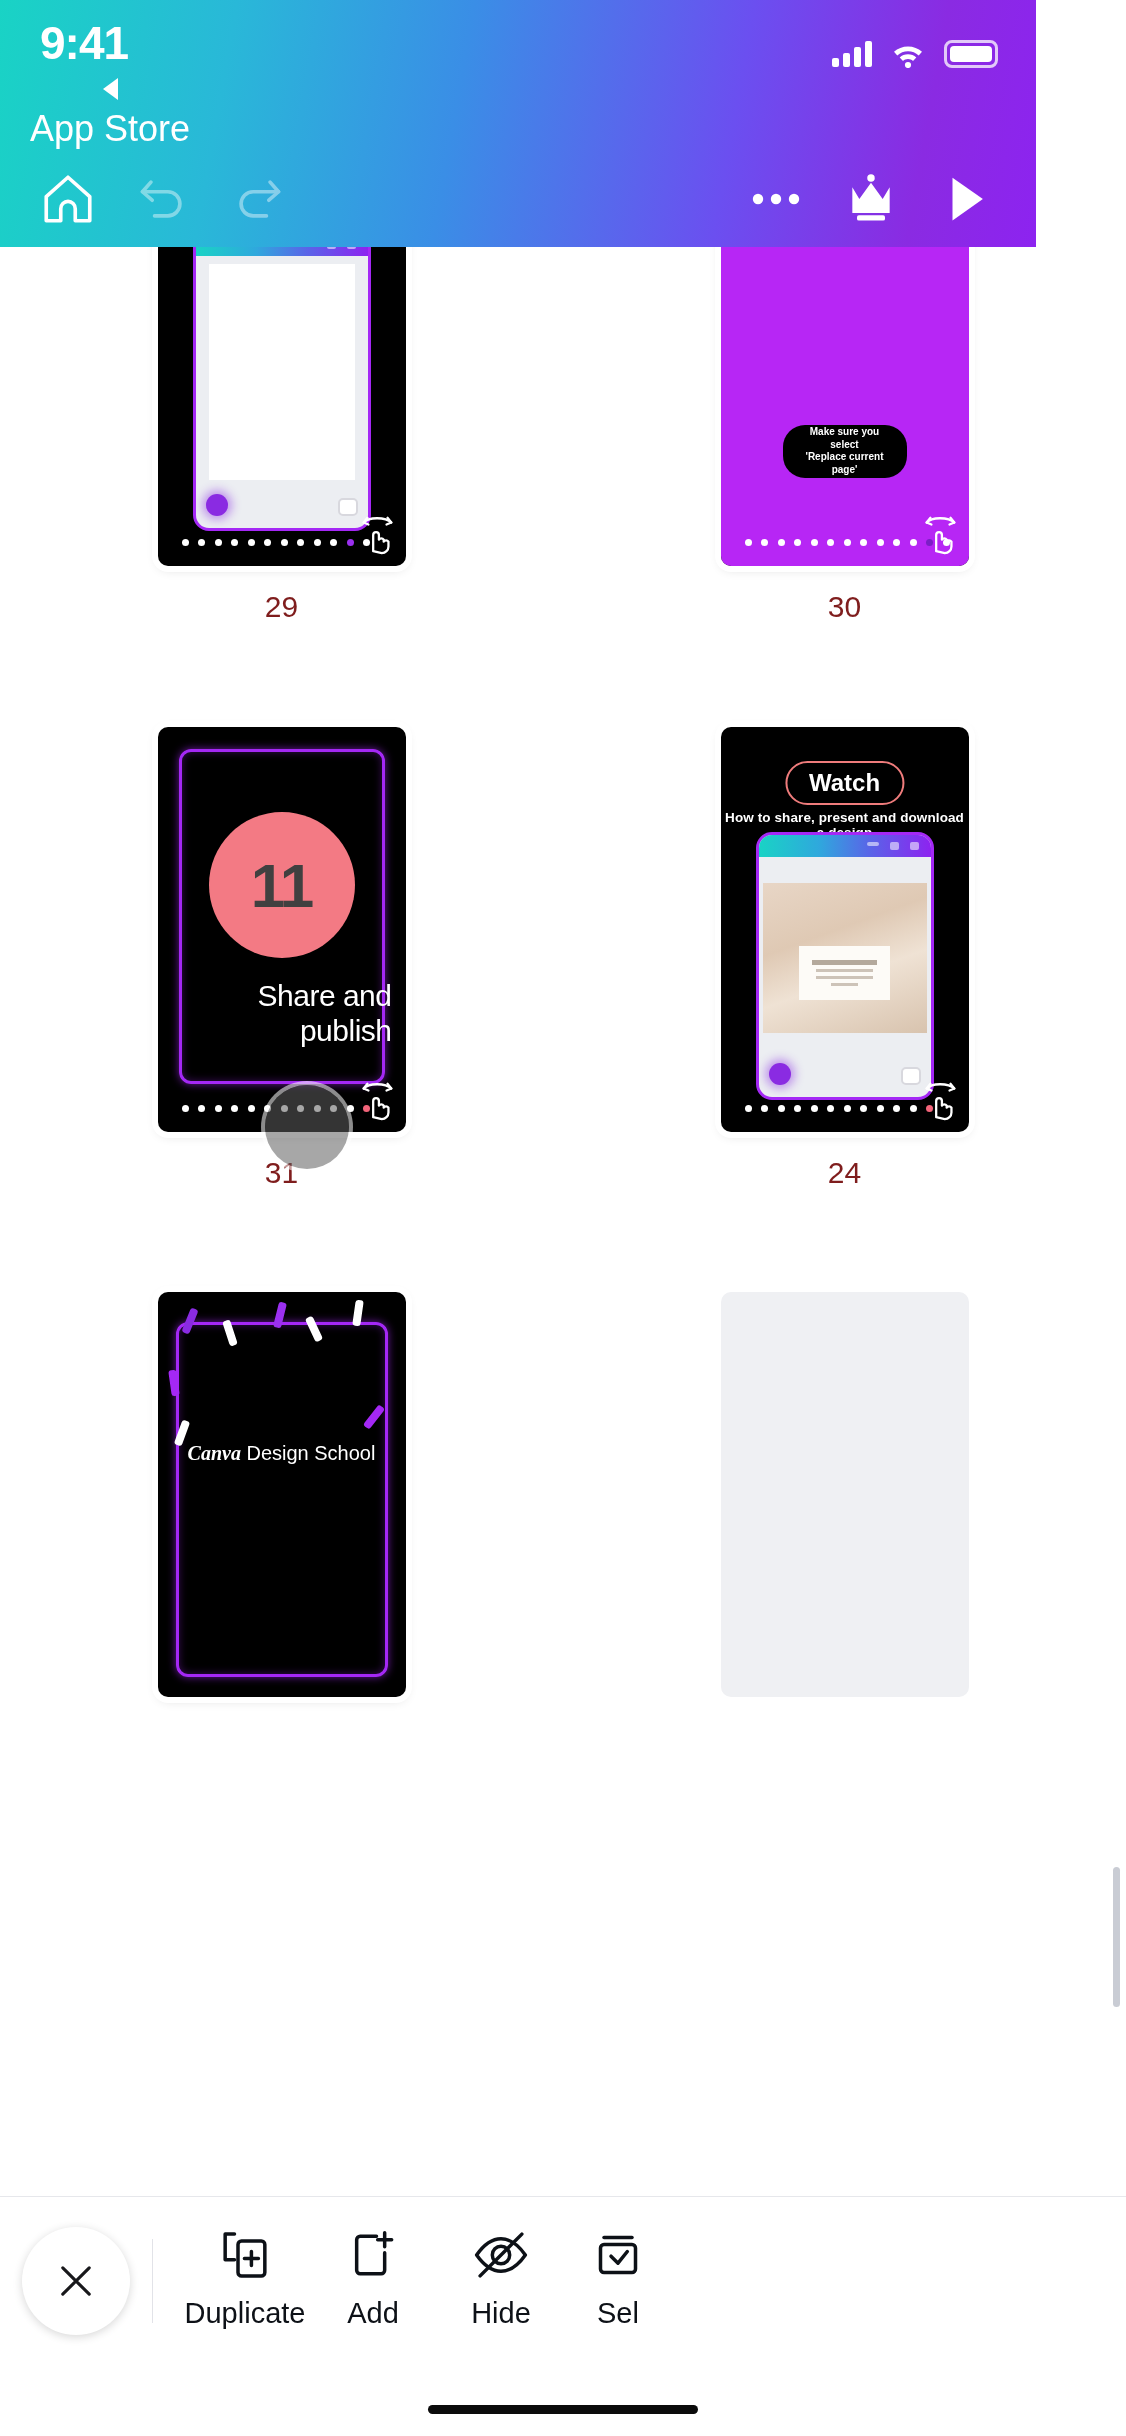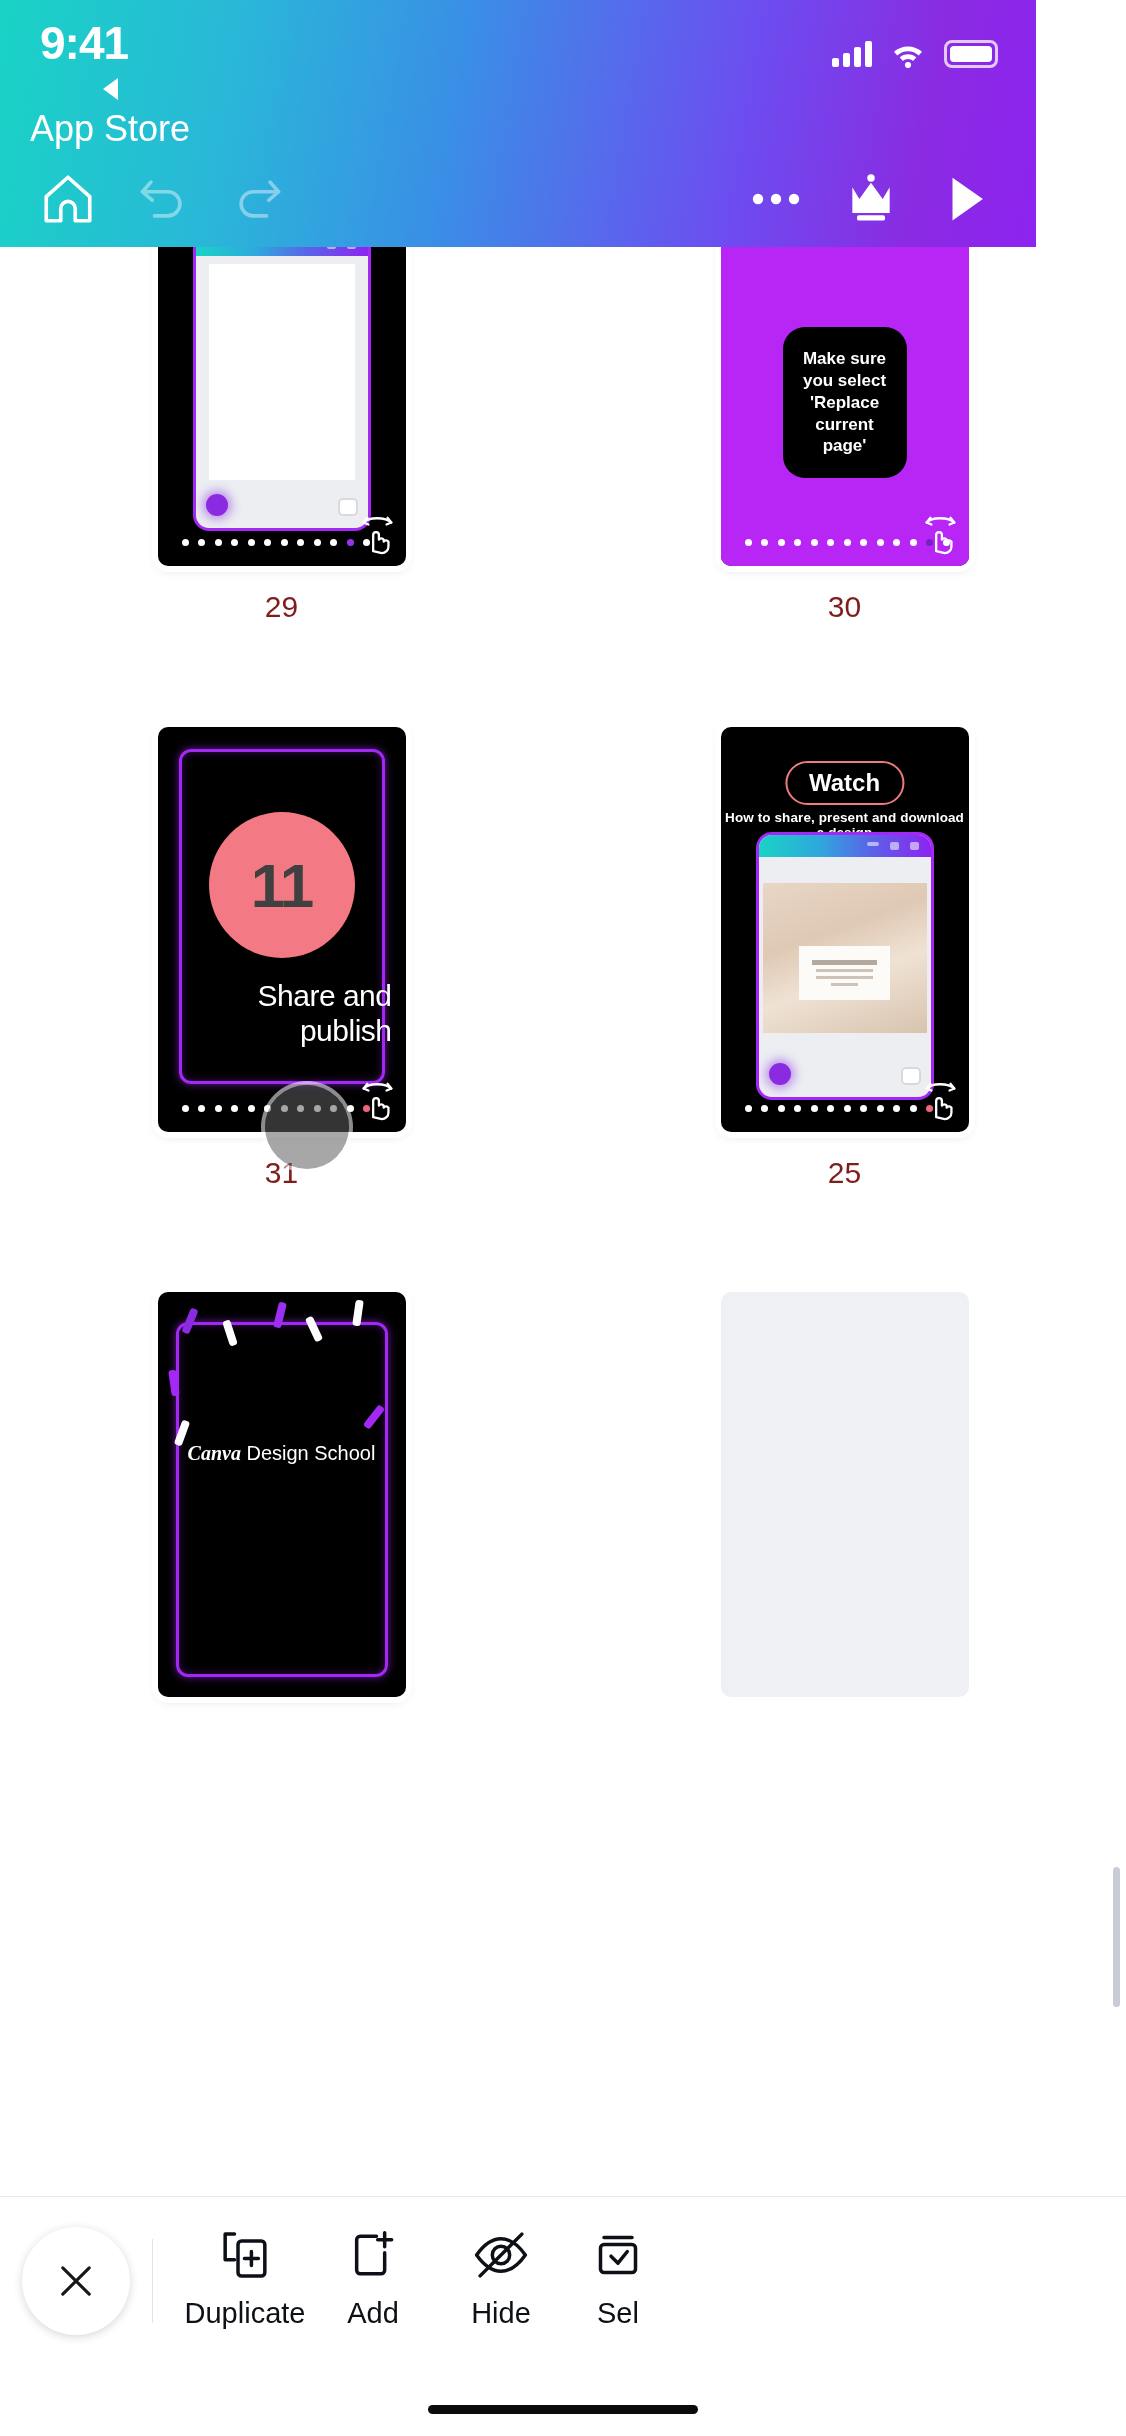--- a/index.html
+++ b/index.html
@@ -138,22 +138,22 @@
   .dots i.on-pink{ background:#f2647a; }
   .dots i.on-dk{ background:#7b1fc6; }
 
   
   .hand{ position:absolute; right:8px; bottom:10px; width:42px; height:44px; }
 
   
   .p30bg{ position:absolute; inset:0; background:#b726f5; }
   .tip{
     position:absolute; left:50%; transform:translateX(-50%); bottom:88px;
-    background:#000; color:#fff; border-radius:22px; padding:21px 18px;
-    font-size:17px; font-weight:700; text-align:center; line-height:1.28;
+    background:#000; color:#fff; border-radius:22px; padding:1px 18px;
+    font-size:10px; font-weight:700; text-align:center; line-height:1.28;
     white-space:pre-line;
   }
 
   
   .neonframe{
     position:absolute; left:21px; right:21px; top:22px; bottom:48px;
     border:3px solid #a428f5; border-radius:12px;
     box-shadow:0 0 9px rgba(164,40,245,.65), inset 0 0 9px rgba(164,40,245,.35);
   }
   .bigcircle{
@@ -455,21 +455,21 @@
               <i class="on-pink"></i>
           </div>
 
           <svg class="hand" viewBox="0 0 44 46" fill="none" stroke="#fff" stroke-width="2.4" stroke-linecap="round" stroke-linejoin="round">
             <path d="M8 11 C13 5, 31 5, 37 11"></path>
             <path d="M8 11 L12 6 M8 11 L13 13"></path>
             <path d="M37 11 L33 6 M37 11 L32 13"></path>
             <path d="M18 41 L18 24 a3 3 0 0 1 6 0 L24 29 a3 3 0 0 1 5 0 L29 31 a3 3 0 0 1 5 0 L34 36 a7 7 0 0 1-7 7 Z"></path>
           </svg>
         </div>
-        <div class="pagenum">25</div>
+        <div class="pagenum">24</div>
       </div>
     </div>
 
     <div class="row" style="margin-top:102px;">
       <div class="cell">
         <div class="thumb part">
           <div class="neonframe" style="top:30px;bottom:20px;left:18px;right:18px;"></div>
           <div class="confetti">
             <i style="left:28px;  top:16px; background:#8a2be2; transform:rotate(22deg);"></i>
             <i style="left:68px;  top:28px; background:#fff;    transform:rotate(-18deg);"></i>

